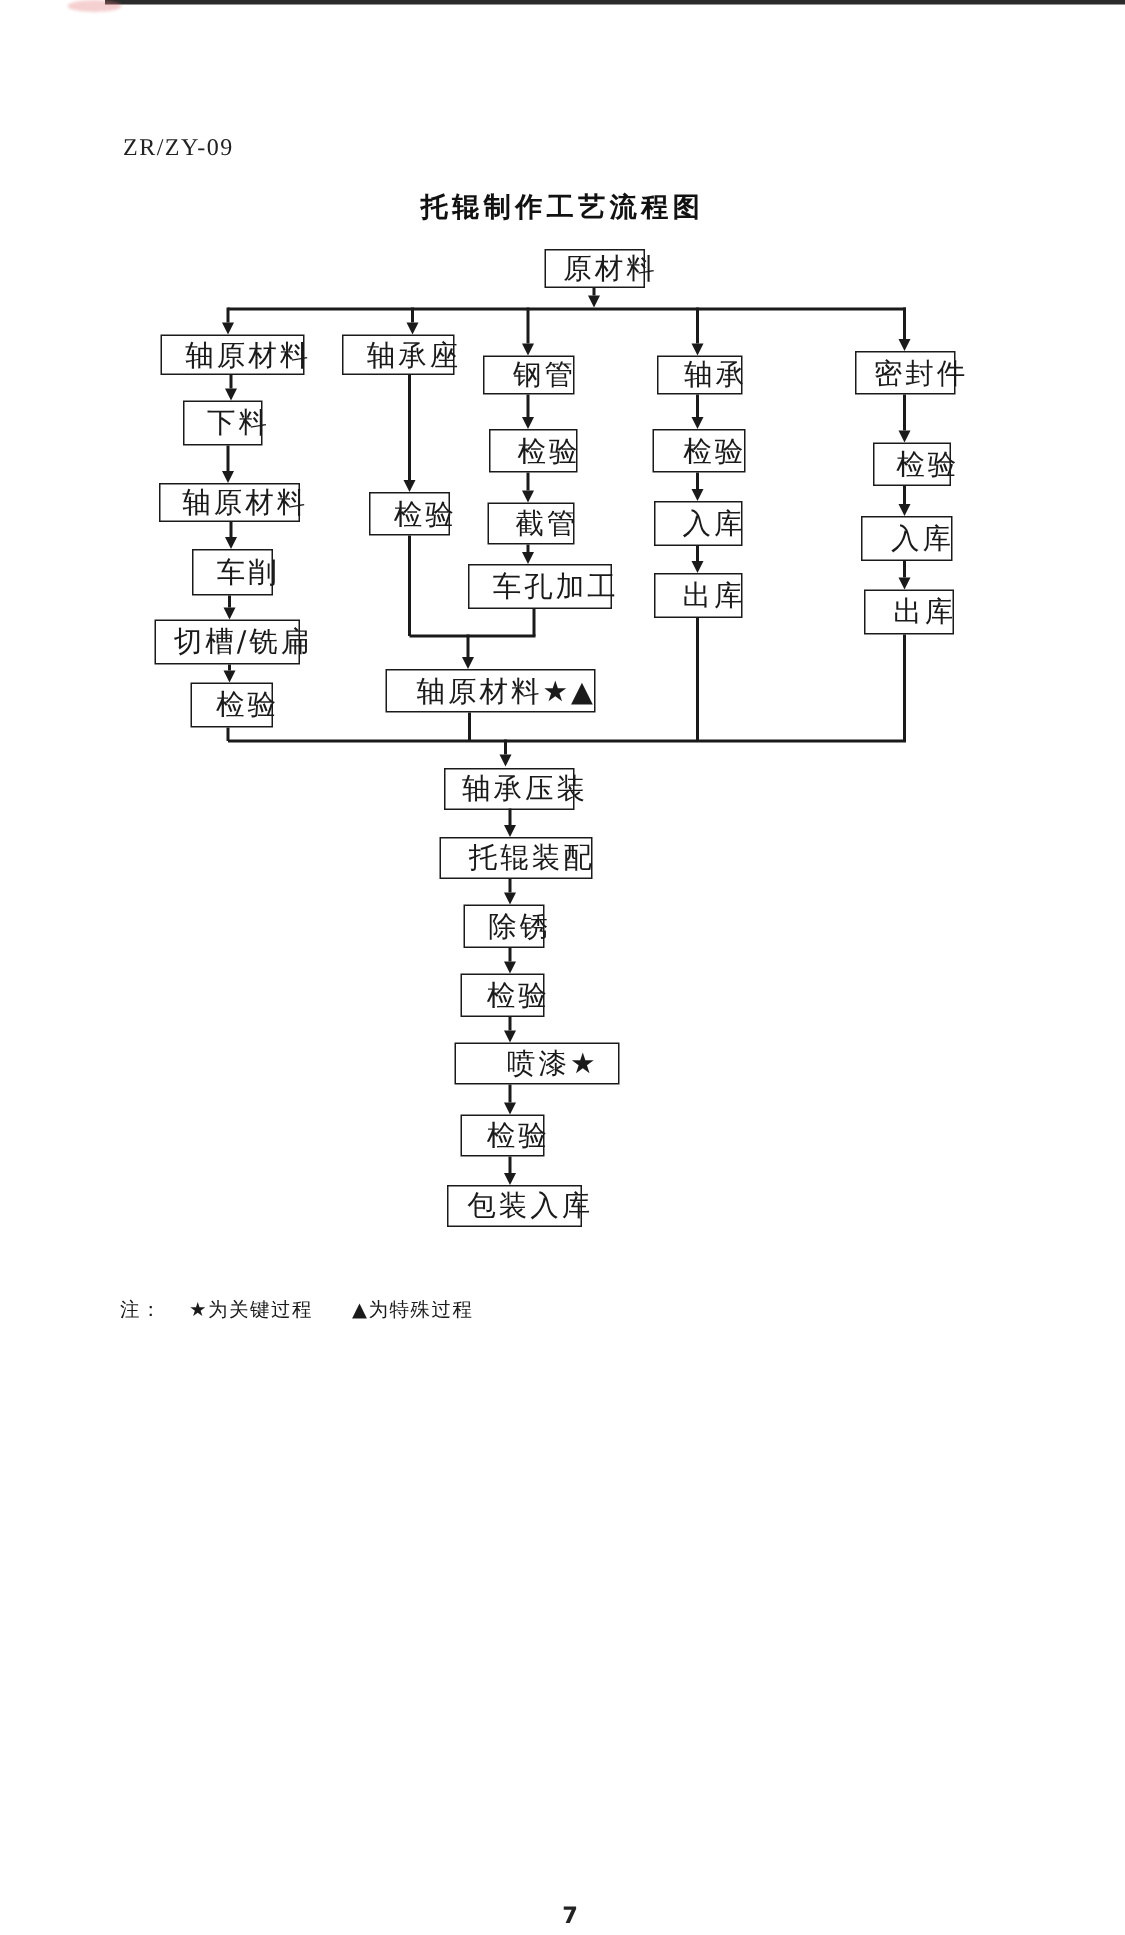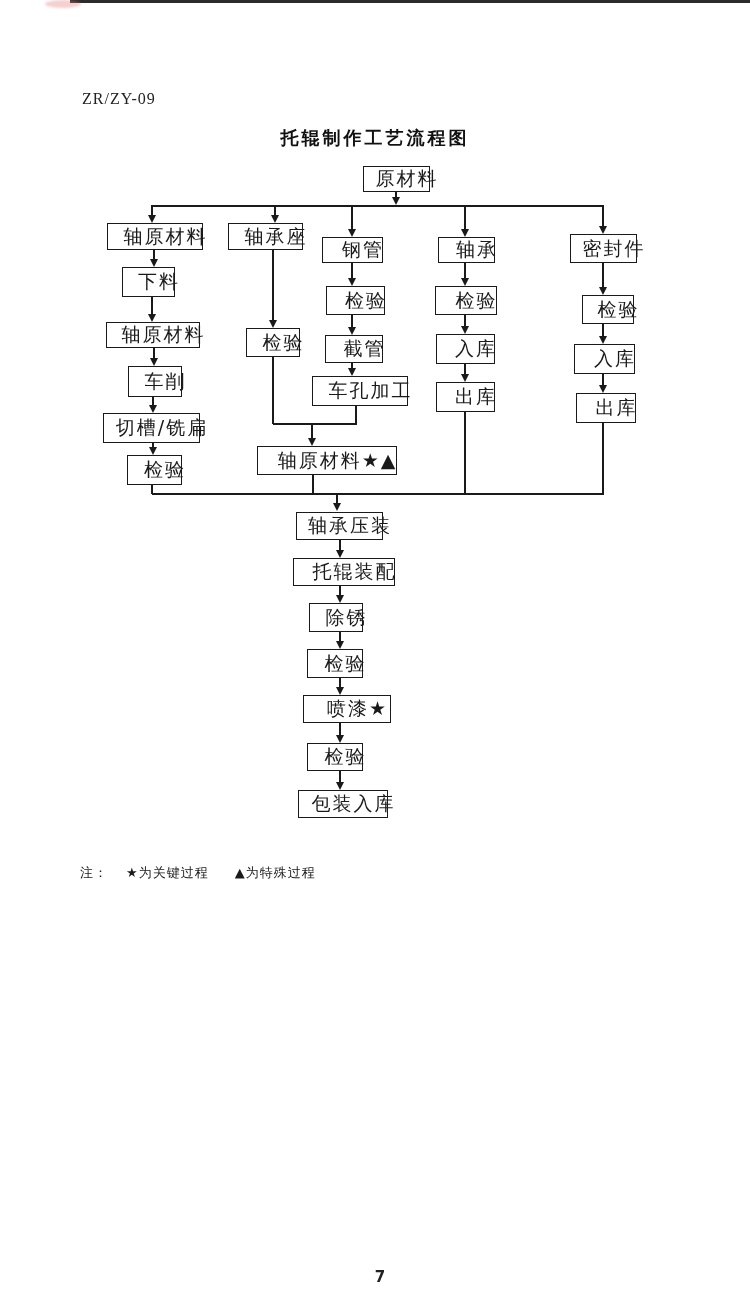--- a/index.html
+++ b/index.html
@@ -74,21 +74,21 @@
   <div class="box" style="left:436px;top:334px;width:59px;height:30px">入库</div>
   <div class="box" style="left:436px;top:382px;width:59px;height:30px">出库</div>
   <div class="box" style="left:570px;top:234px;width:67px;height:29px">密封件</div>
   <div class="box" style="left:582px;top:295px;width:52px;height:29px">检验</div>
   <div class="box" style="left:574px;top:344px;width:61px;height:30px">入库</div>
   <div class="box" style="left:576px;top:393px;width:60px;height:30px">出库</div>
   <div class="box" style="left:296px;top:512px;width:87px;height:28px">轴承压装</div>
   <div class="box" style="left:293px;top:558px;width:102px;height:28px">托辊装配</div>
   <div class="box" style="left:309px;top:603px;width:54px;height:29px">除锈</div>
   <div class="box" style="left:307px;top:649px;width:56px;height:29px">检验</div>
-  <div class="box" style="left:303px;top:695px;width:88px;height:28px">喷漆★</div>
+  <div class="box" style="left:303px;top:695px;width:110px;height:28px">喷漆★</div>
   <div class="box" style="left:307px;top:743px;width:56px;height:28px">检验</div>
   <div class="box" style="left:298px;top:790px;width:90px;height:28px">包装入库</div>
 
   <div class="note">
     <span class="prefix">注：</span><span>★为关键过程</span><span>▲为特殊过程</span>
   </div>
 
   <div class="page-number">7</div>
 <div class="vline" style="left: 395.2px; top: 192px; height: 5px;"></div>
     <div class="arrhead" style="left: 391.5px; top: 197px;"></div>

